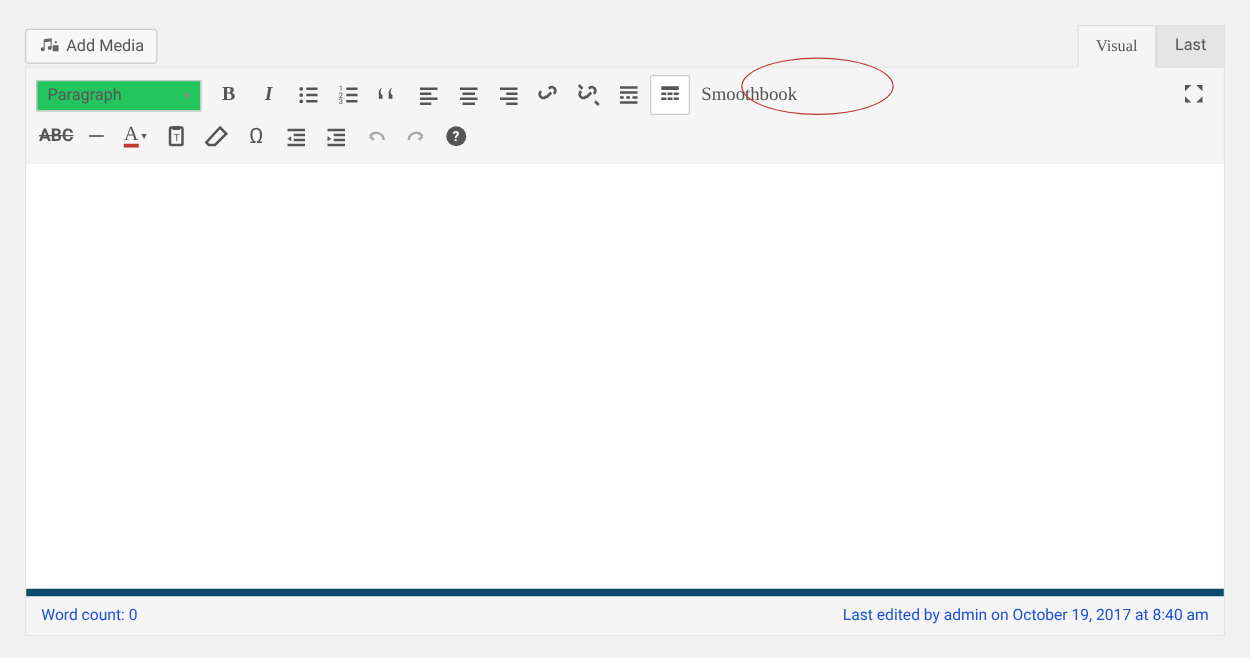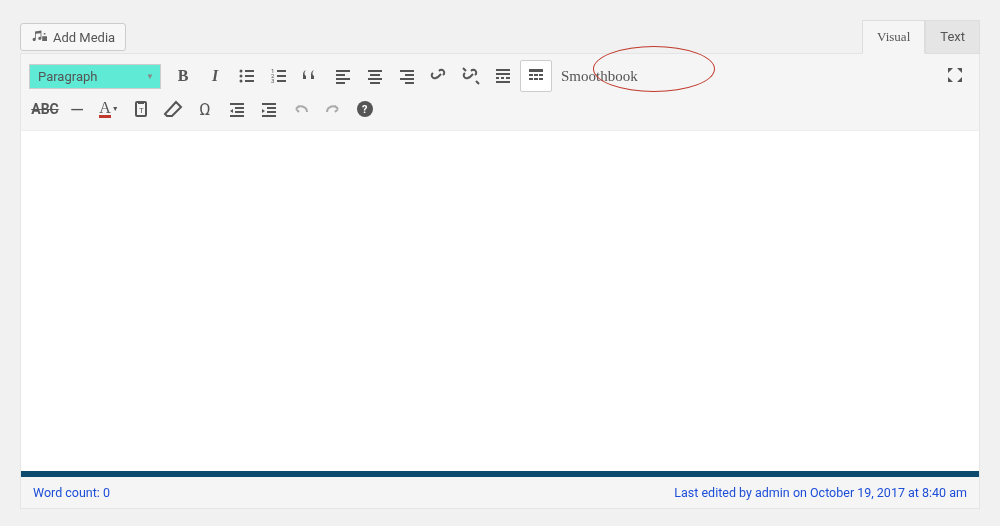--- a/index.html
+++ b/index.html
@@ -58,21 +58,21 @@
     background: #f5f5f5;
     margin-top: -1px;
   }
   .toolbar {
     padding: 6px 8px 2px 8px;
     display: flex;
     align-items: center;
     position: relative;
   }
   .format-select {
-    background: #5eead4;
+    background: #22c55e;
     border: 1px solid #ccc;
     padding: 4px 22px 4px 8px;
     font-size: 13px;
     color: #555;
     margin-right: 6px;
     position: relative;
     cursor: pointer;
     min-width: 100px;
     display: inline-flex;
     align-items: center;
@@ -163,21 +163,21 @@
   <div class="media-buttons">
     <div class="btn">
       <svg viewBox="0 0 20 20">
           <path d="M13 2l-8 1v8.3c-.3-.2-.6-.3-1-.3-1.1 0-2 .9-2 2s.9 2 2 2 2-.9 2-2V6l6-.7V10c-.3-.2-.6-.3-1-.3-1.1 0-2 .9-2 2s.9 2 2 2 2-.9 2-2V2zm3 3h2v2h-2V5zm-2 4h6v6h-6V9z"></path>
         </svg>
       <span>Add Media</span>
     </div>
   </div>
   <div class="tabs">
     <div class="tab active">Visual</div>
-    <div class="tab">Text</div>
+    <div class="tab">Last</div>
   </div>
 </div>
 
 <div class="editor-wrap">
   <div class="toolbar">
     <div class="circle-annot"></div>
     <div class="format-select">
       <span>Paragraph</span>
     </div>
     <div class="tb-btn">

